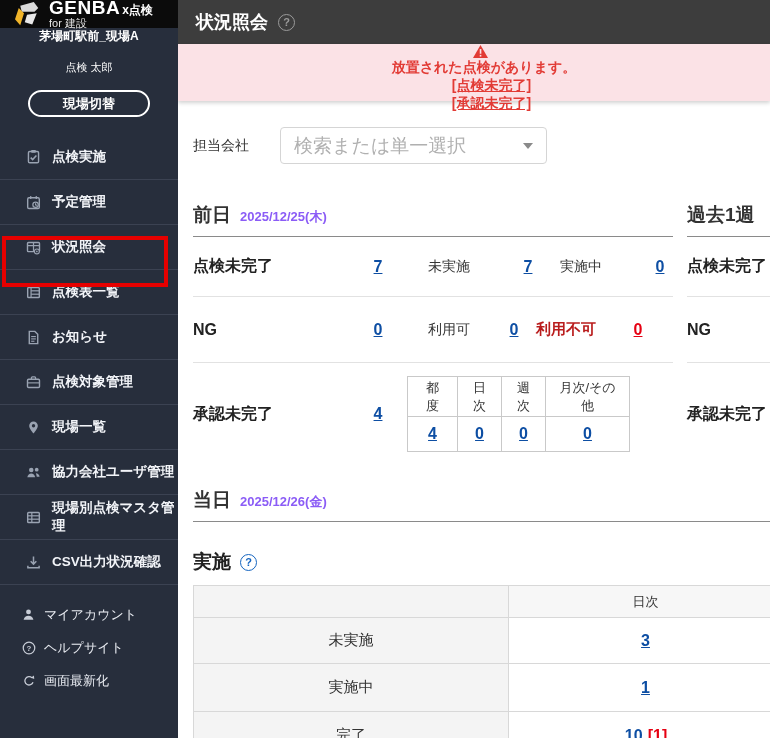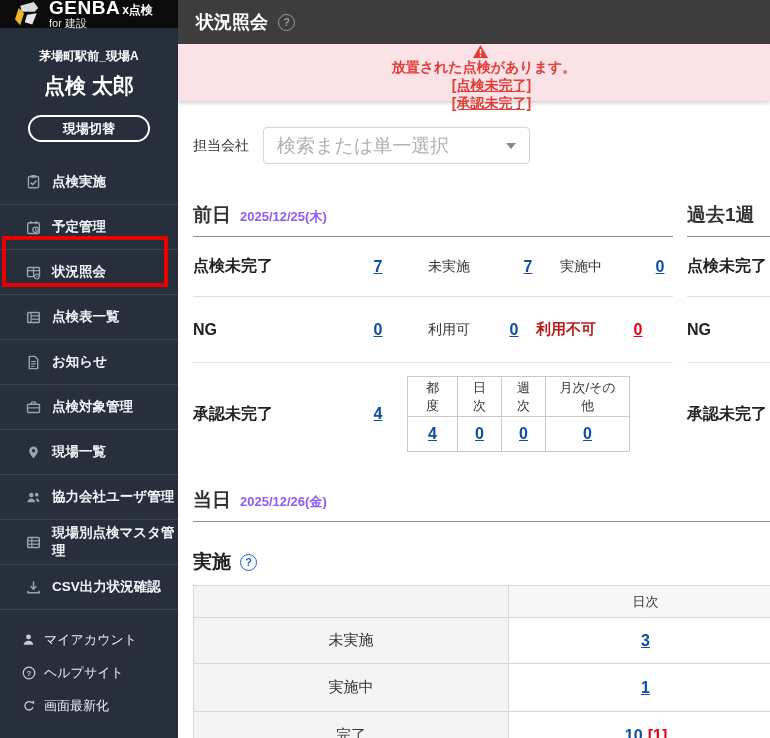--- a/index.html
+++ b/index.html
@@ -16,23 +16,23 @@
   }
   .logo-strip {
     height:28px; background:#0b0b0b; display:flex; align-items:center;
     padding-left:12px; gap:7px;
   }
   .logo-text { color:#fff; line-height:1.05; }
   .logo-line1 { display:flex; align-items:baseline; gap:2px; }
   .brand { font-size:19px; font-weight:bold; letter-spacing:.5px; }
   .brand-x { font-size:12px; font-weight:bold; }
   .brand-sub { font-size:11px; color:#e8e8e8; }
-  .site-block { text-align:center; color:#fff; padding-top:20px; }
+  .site-block { text-align:center; color:#fff; }
   .site-name { font-size:12px; font-weight:bold; }
-  .user-name { font-size:21px; font-weight:bold; margin-top:7px; }
+  .user-name { font-size:11px; font-weight:normal; margin-top:15px; }
   .switch-btn {
     margin:15px auto 0; width:122px; height:27px; border:2px solid #fff;
     border-radius:14px; color:#fff; font-weight:bold; font-size:13px;
     line-height:23px; text-align:center; cursor:pointer; background:transparent;
   }
   .menu { margin-top:17px; border-bottom:1px solid #3b4252; }
   .menu-item {
     height:45px; display:flex; align-items:center; padding-left:25px; gap:11px;
     color:#f2f4f8; font-size:13.5px; font-weight:bold; cursor:pointer;
   }
@@ -66,21 +66,21 @@
   .alert-banner {
     height:57px; background:#fbe2e6; display:flex; align-items:center;
     padding-left:20px; color:#e23b35; font-weight:bold; font-size:14px;
     box-shadow:0 2px 4px rgba(0,0,0,.18); position:relative; z-index:2;flex-direction:column;
   }
   .alert-banner .warn { margin-right:8px; display:flex; }
   .alert-link { color:#e23b35; text-decoration:underline; margin-left:15px; cursor:pointer; }
 
   .content { padding:26px 0 0 15px; }
 
-  .filter-row { display:flex; align-items:center; gap:14px; }
+  .filter-row { display:flex; align-items:center; gap:31px; }
   .filter-label { font-size:14px; color:#333; }
   .select-box {
     width:267px; height:37px; border:1px solid #d5d5d5; border-radius:4px;
     display:flex; align-items:center; justify-content:space-between;
     padding:0 13px; cursor:pointer; background:#fff;
   }
   .select-placeholder { color:#b0b0b0; font-size:19px; }
   .caret-down {
     width:0; height:0; border-left:5px solid transparent; border-right:5px solid transparent;
     border-top:6px solid #8a8a8a;

